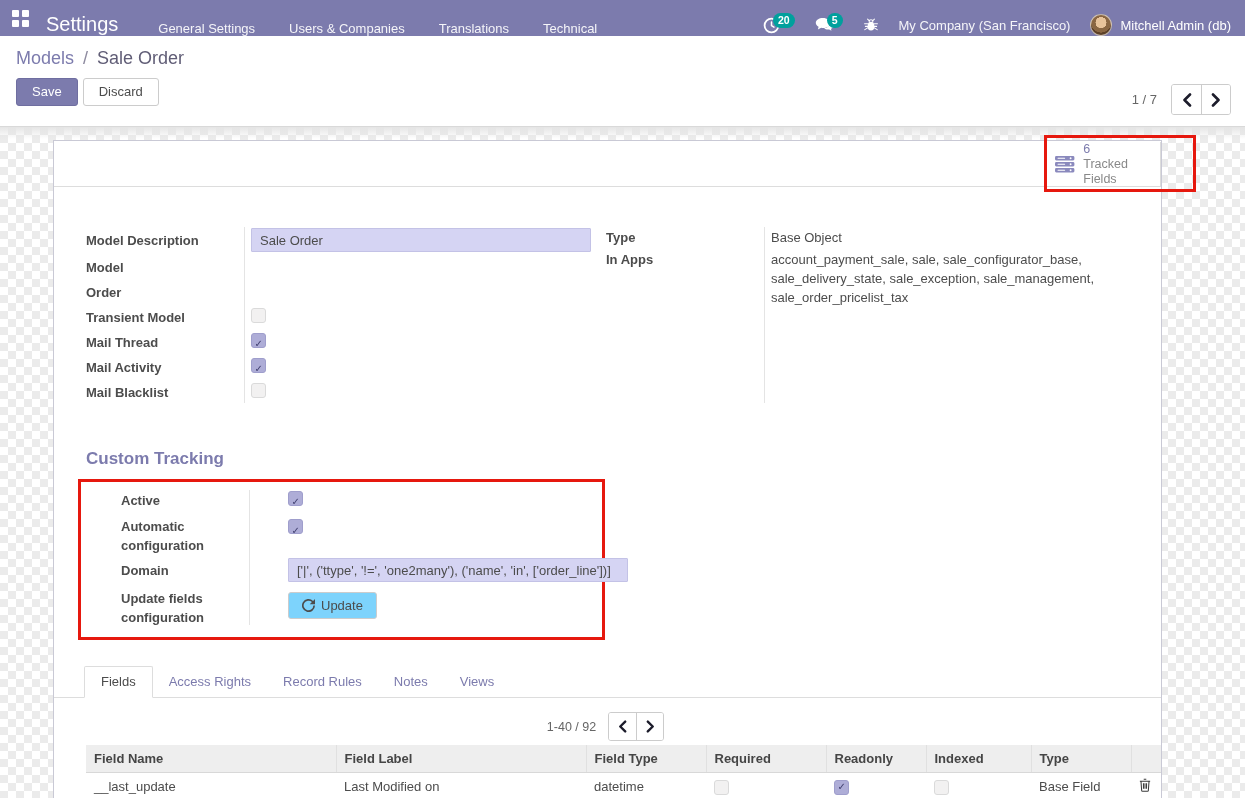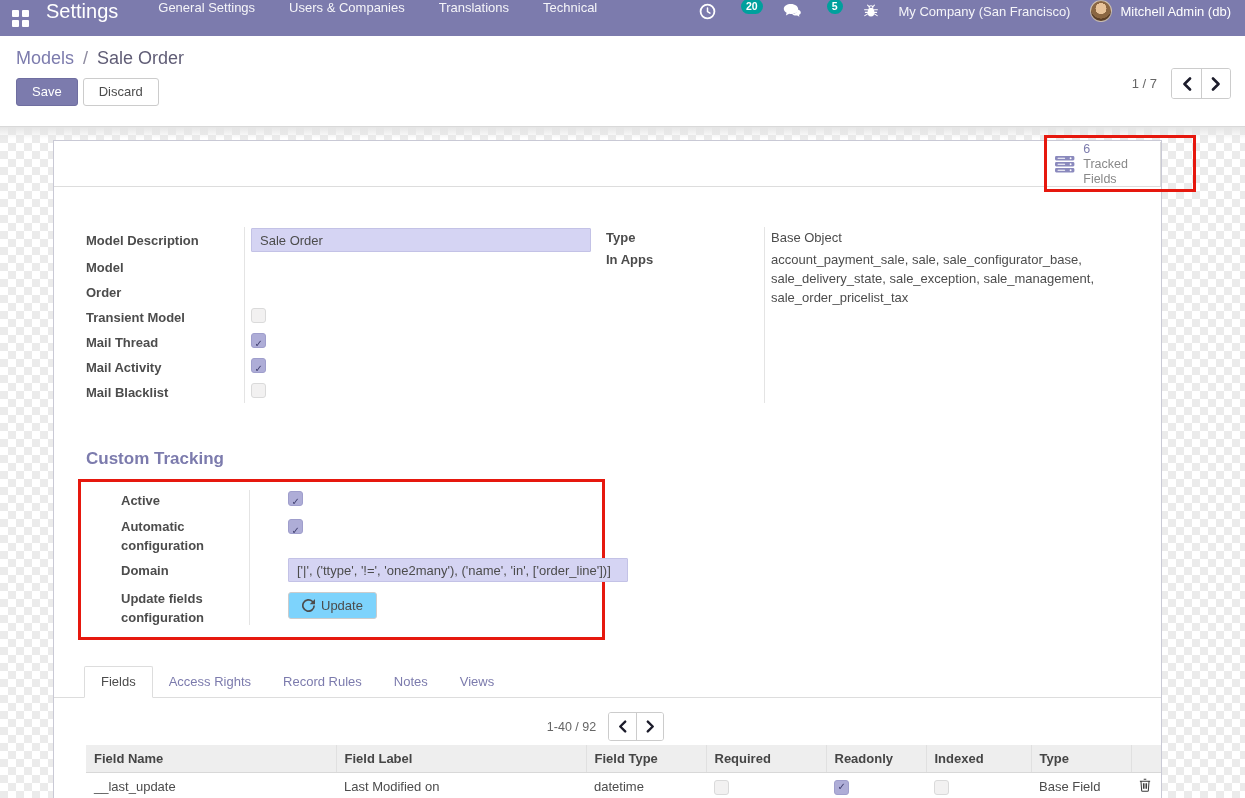--- a/index.html
+++ b/index.html
@@ -2,47 +2,47 @@
 <html><head>
 <meta charset="utf-8">
 <style>
   * { box-sizing: border-box; margin: 0; padding: 0; }
   html,body { width:1245px; height:798px; overflow:hidden; }
   body { font-family: "Liberation Sans","DejaVu Sans",sans-serif; color:#4c4c4c; background:#fff; }
   .page { position:relative; width:1245px; height:798px; overflow:hidden; }
 
   
   .navbar { position:absolute; top:0; left:0; right:0; height:36px; background:#7c7bad;
-            display:flex; align-items:flex-start; color:#fff; }
+            display:flex; align-items:flex-end; color:#fff; }
   .apps-btn { width:40px; height:36px; display:flex; align-items:center; justify-content:center; cursor:pointer; }
   .apps-grid { display:grid; grid-template-columns:7px 7px; grid-template-rows:7px 7px; gap:3px; }
   .apps-grid span { background:#fff; border-radius:1px; }
   .app-title { font-size:20px; font-weight:400; margin-left:6px; margin-right:40px; }
   .nav-menus { display:flex; gap:34px; font-size:13px; }
   .nav-menu { color:rgba(255,255,255,.92); cursor:pointer; white-space:nowrap; }
   .nav-right { margin-left:auto; display:flex; align-items:center; gap:20px; padding-right:14px; font-size:13px; }
-  .nav-icon-wrap { display:flex; align-items:flex-start; cursor:pointer;gap:32px; }
+  .nav-icon-wrap { display:flex; align-items:flex-start; cursor:pointer; }
   .badge { background:#00a09d; color:#fff; font-size:10.5px; line-height:13px; padding:1px 5px;
            border-radius:9px; margin-left:-7px; margin-top:-4px; font-weight:bold; }
   .avatar { width:22px; height:22px; border-radius:50%; border:1px solid rgba(255,255,255,.6);
             background:radial-gradient(circle at 50% 38%, #e8c39a 34%, #8a6642 35% 62%, #5d4027 63%); }
   .user-menu { display:flex; align-items:center; gap:8px; cursor:pointer; }
 
   
   .control-panel { position:absolute; top:36px; left:0; right:0; height:91px; background:#fff;
                    border-bottom:1px solid #d9d9d9; padding:12px 16px 0 16px; }
   .breadcrumb { font-size:18px; }
   .bc-link { color:#7c7bad; cursor:pointer; }
   .bc-sep { color:#8d8a9f; margin:0 4px; }
   .bc-current { color:#605d76; }
   .cp-buttons { margin-top:9px; display:flex; gap:5px; }
   .btn { font-size:13px; border-radius:3px; padding:5px 15px; cursor:pointer; line-height:16px; }
   .btn-primary { background:#7c7bad; border:1px solid #6f6ea0; color:#fff; }
   .btn-default { background:#fff; border:1px solid #ccc; color:#4c4c4c; }
-  .cp-pager { position:absolute; right:14px; top:32px; display:flex; align-items:center; gap:14px; }
+  .cp-pager { position:absolute; right:14px; top:48px; display:flex; align-items:center; gap:14px; }
   .pager-text { font-size:13px; color:#666; }
   .pager-btns { display:flex; border:1px solid #ccc; border-radius:3px; overflow:hidden; background:#fff; }
   .pager-btn { width:29px; height:29px; display:flex; align-items:center; justify-content:center;
                cursor:pointer; background:#fff; }
   .pager-btn + .pager-btn { border-left:1px solid #ccc; }
   .pager-btns.small .pager-btn { width:27px; height:27px; }
 
   
   .content { position:absolute; top:127px; left:0; right:0; bottom:0;
              background-color:#fff;

